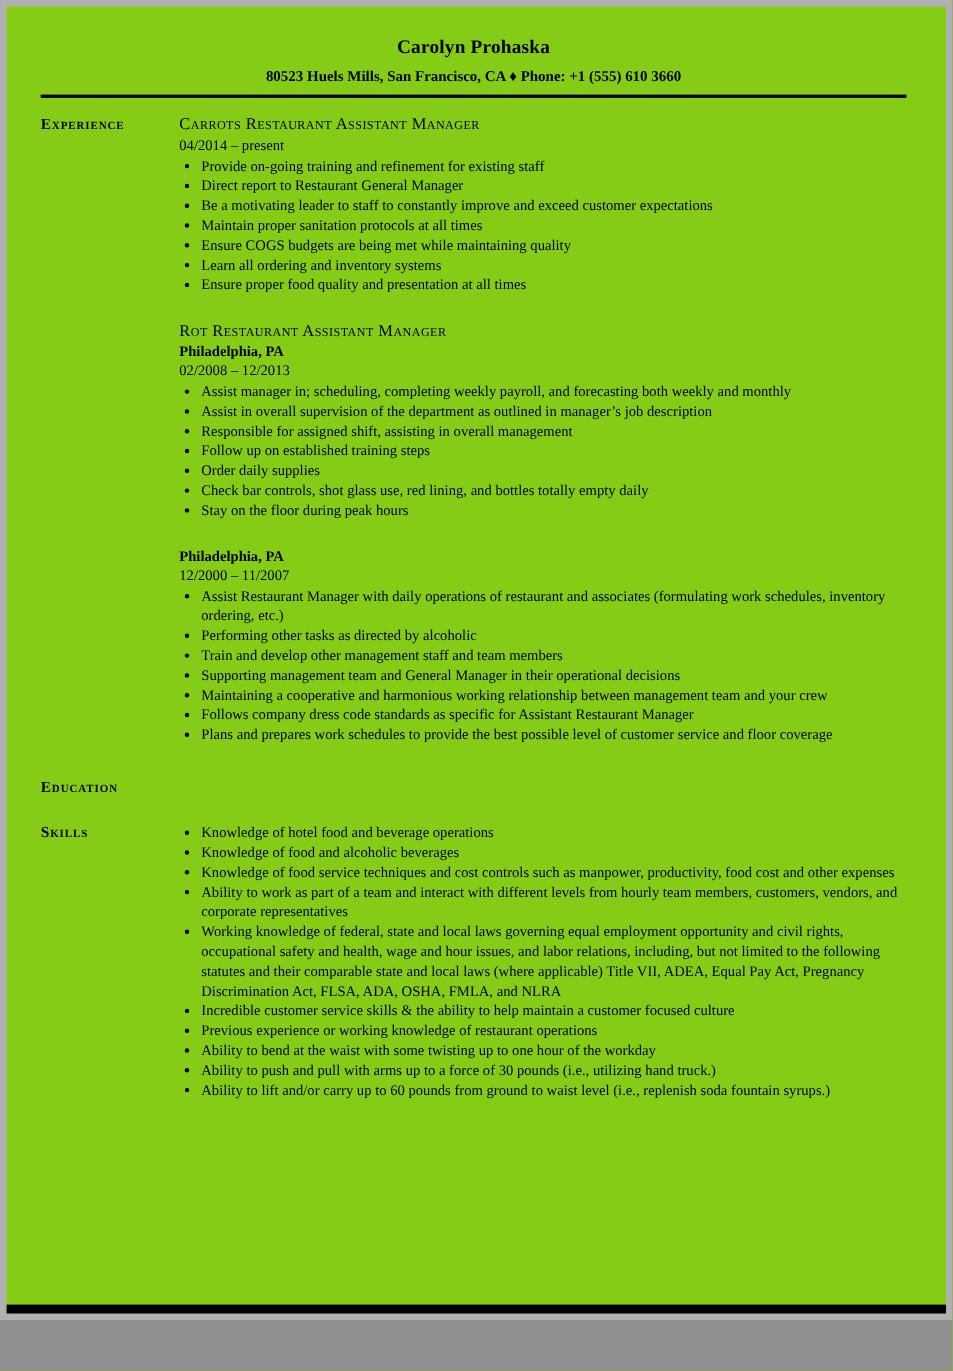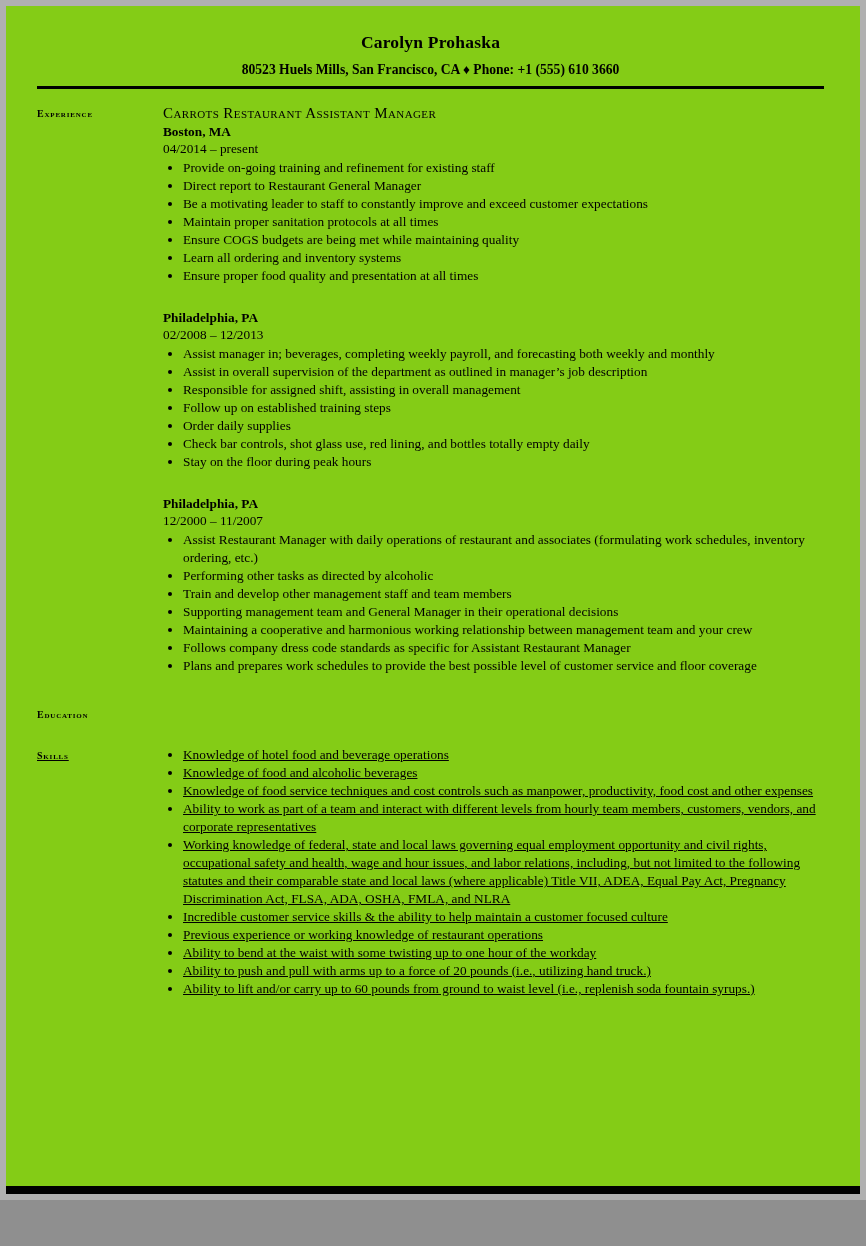--- a/index.html
+++ b/index.html
@@ -35,28 +35,28 @@
   }
   .rule {
     height: 3px;
     background: #000;
     margin-top: 8px;
   }
 
   .section { display: flex; }
   .sec-experience { margin-top: 15px; }
   .sec-education  { margin-top: 30px; align-items: flex-end; }
-  .sec-skills     { margin-top: 22px; text-decoration: underline; }
+  .sec-skills     { margin-top: 22px; }
 
   .label {
     flex: 0 0 126px;
     width: 126px;
     font-weight: bold;
     font-variant: small-caps;
-    font-size: 10px;
+    font-size: 14px;
     letter-spacing: 0.8px;
     line-height: 19px;
   }
   .content { flex: 1; min-width: 0; }
 
   .job:not(:last-child) { margin-bottom: 24px; }
   .job-title, .school {
     font-size: 15px;
     font-weight: normal;
     font-variant: small-caps;
@@ -92,46 +92,46 @@
     </header>
 
     <div class="rule"></div>
 
     <section class="section sec-experience">
       <div class="label">Experience</div>
       <div class="content">
 
           <article class="job">
             <h3 class="job-title">Carrots Restaurant Assistant Manager</h3>
-            <div class="job-location">Boston, MA</div>
             <div class="job-dates">04/2014 – present</div>
             <ul class="bullets">
 
                 <li class="bullet">Provide on-going training and refinement for existing staff</li>
 
                 <li class="bullet">Direct report to Restaurant General Manager</li>
 
                 <li class="bullet">Be a motivating leader to staff to constantly improve and exceed customer expectations</li>
 
                 <li class="bullet">Maintain proper sanitation protocols at all times</li>
 
                 <li class="bullet">Ensure COGS budgets are being met while maintaining quality</li>
 
                 <li class="bullet">Learn all ordering and inventory systems</li>
 
                 <li class="bullet">Ensure proper food quality and presentation at all times</li>
               </ul>
           </article>
 
           <article class="job">
+            <h3 class="job-title">Rot Restaurant Assistant Manager</h3>
             <div class="job-location">Philadelphia, PA</div>
             <div class="job-dates">02/2008 – 12/2013</div>
             <ul class="bullets">
 
-                <li class="bullet">Assist manager in; beverages, completing weekly payroll, and forecasting both weekly and monthly</li>
+                <li class="bullet">Assist manager in; scheduling, completing weekly payroll, and forecasting both weekly and monthly</li>
 
                 <li class="bullet">Assist in overall supervision of the department as outlined in manager’s job description</li>
 
                 <li class="bullet">Responsible for assigned shift, assisting in overall management</li>
 
                 <li class="bullet">Follow up on established training steps</li>
 
                 <li class="bullet">Order daily supplies</li>
 
                 <li class="bullet">Check bar controls, shot glass use, red lining, and bottles totally empty daily</li>
@@ -181,21 +181,21 @@
             <li class="bullet">Ability to work as part of a team and interact with different levels from hourly team members, customers, vendors, and corporate representatives</li>
 
             <li class="bullet">Working knowledge of federal, state and local laws governing equal employment opportunity and civil rights, occupational safety and health, wage and hour issues, and labor relations, including, but not limited to the following statutes and their comparable state and local laws (where applicable) Title VII, ADEA, Equal Pay Act, Pregnancy Discrimination Act, FLSA, ADA, OSHA, FMLA, and NLRA</li>
 
             <li class="bullet">Incredible customer service skills &amp; the ability to help maintain a customer focused culture</li>
 
             <li class="bullet">Previous experience or working knowledge of restaurant operations</li>
 
             <li class="bullet">Ability to bend at the waist with some twisting up to one hour of the workday</li>
 
-            <li class="bullet">Ability to push and pull with arms up to a force of 20 pounds (i.e., utilizing hand truck.)</li>
+            <li class="bullet">Ability to push and pull with arms up to a force of 30 pounds (i.e., utilizing hand truck.)</li>
 
             <li class="bullet">Ability to lift and/or carry up to 60 pounds from ground to waist level (i.e., replenish soda fountain syrups.)</li>
           </ul>
       </div>
     </section>
 
   </div>
   <div class="bottom-bar"></div>
 </div>
 

